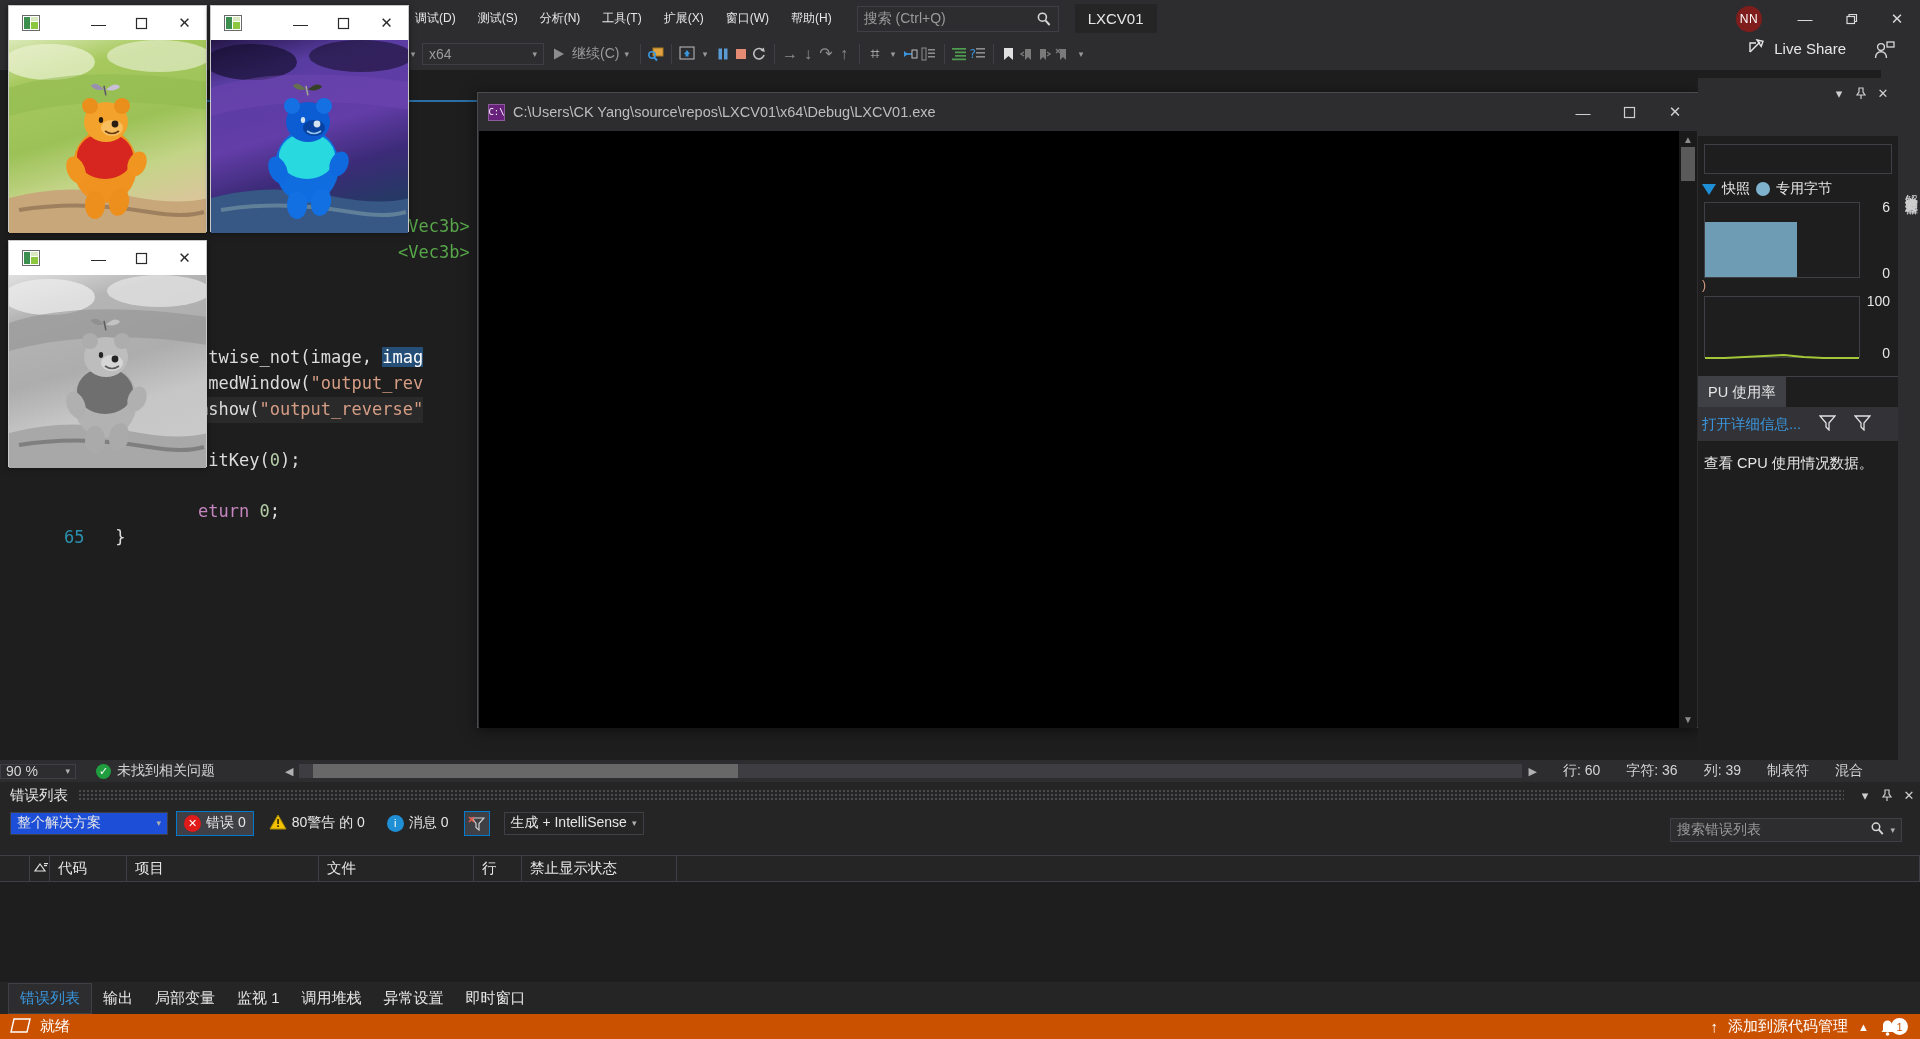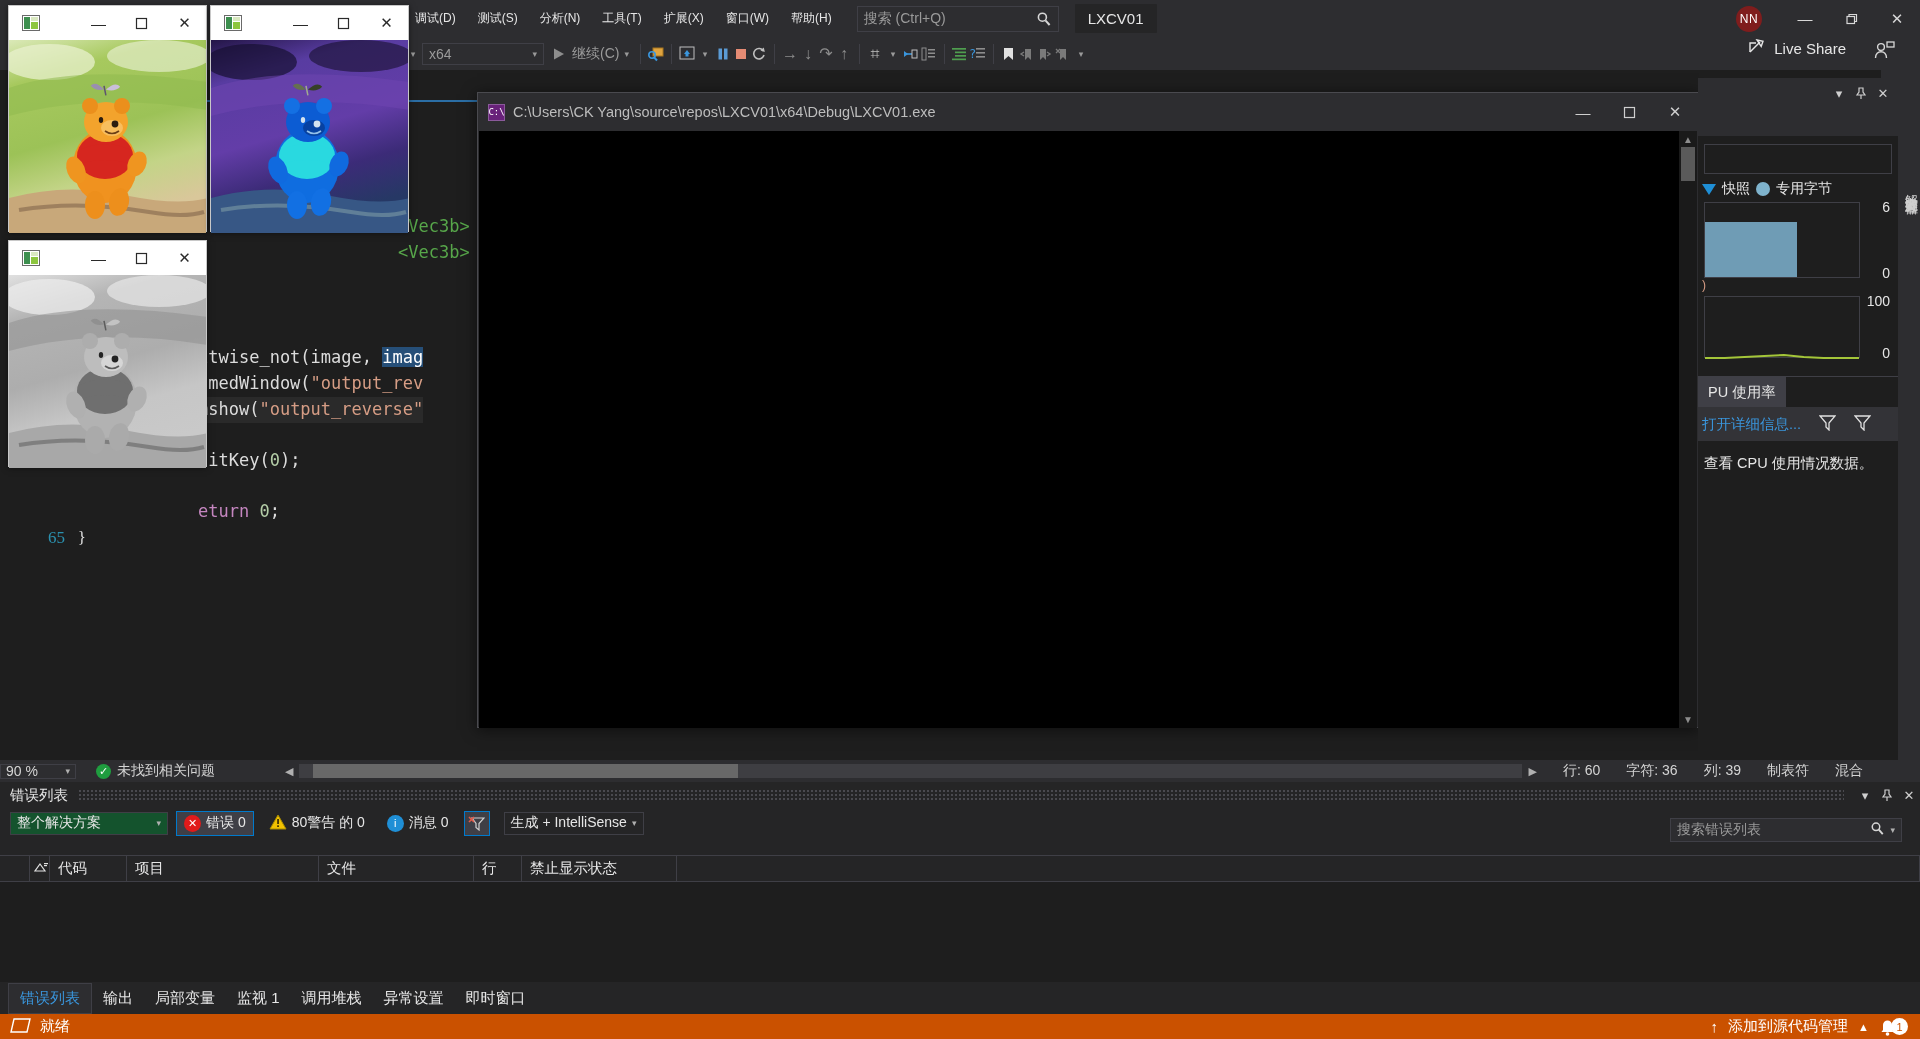--- a/index.html
+++ b/index.html
@@ -163,21 +163,21 @@
   .stat-item { margin-left:26px; white-space:nowrap; }
 
   
   .errpanel { position:absolute; left:0; top:782px; width:1920px; height:204px; background:#252526; }
   .errpanel-title { height:26px; display:flex; align-items:center; padding-left:10px; font-size:14.5px; color:#e6e6e6; }
   .errpanel-title .grip { flex:1; height:12px; margin:0 10px;
       background-image:radial-gradient(#4a4a4f 1px, transparent 1px);
       background-size:4px 4px; }
   .ep-btn { width:22px; height:24px; display:flex; align-items:center; justify-content:center; color:#cfcfcf; font-size:13px;}
   .err-toolbar { height:30px; display:flex; align-items:center; gap:0; padding-left:10px; }
-  .ep-combo { width:158px; height:23px; border:1px solid #3f3f46; background:#14532d; display:flex;
+  .ep-combo { width:158px; height:23px; border:1px solid #3f3f46; background:#1d4ed8; display:flex;
               align-items:center; padding:0 6px; font-size:14px; color:#e6e6e6; }
   .ep-combo .arr { margin-left:auto; font-size:9px; color:#b0b0b0; }
   .count-btn { height:25px; display:flex; align-items:center; gap:5px; padding:0 7px; font-size:14px;
                color:#e6e6e6; margin-left:8px; }
   .count-btn.active { border:1px solid #007acc; background:#3f3f46; }
   .ico-err { width:17px;height:17px;border-radius:50%;background:#e11a1a;color:#fff;font-size:11px;
              display:flex;align-items:center;justify-content:center;}
   .ico-info { width:17px;height:17px;border-radius:50%;background:#1f8fd6;color:#fff;font-size:11px;
               display:flex;align-items:center;justify-content:center;}
   .filter-btn { width:26px; height:25px; border:1px solid #007acc; background:#3f3f46;
@@ -393,21 +393,21 @@
 
     <div style="position:absolute;left:398px;top:144px;" class="c-green">&lt;Vec3b&gt;</div>
     <div style="position:absolute;left:398px;top:170px;" class="c-green">&lt;Vec3b&gt;</div>
 
     <div style="position:absolute;left:198px;top:275px;"><span class="c-plain">itwise_not(image, </span><span class="sel">imag</span></div>
     <div style="position:absolute;left:198px;top:301px;"><span class="c-plain">amedWindow(</span><span class="c-str">"output_rev</span></div>
     <div style="position:absolute;left:198px;top:327px;background:#2a2a2a;"><span class="c-plain">mshow(</span><span class="c-str">"output_reverse"</span></div>
 
     <div style="position:absolute;left:198px;top:378px;"><span class="c-plain">aitKey(</span><span class="c-num">0</span><span class="c-plain">);</span></div>
     <div style="position:absolute;left:198px;top:429px;"><span class="c-pur">eturn</span><span class="c-num"> 0</span><span class="c-plain">;</span></div>
-    <div style="position:absolute;left:48px;top:455px;font-family:Liberation Serif, serif;"><span class="c-ln">65</span><span class="c-plain">   }</span></div>
+    <div style="position:absolute;left:64px;top:455px;"><span class="c-ln">65</span><span class="c-plain">   }</span></div>
   </div>
 
   <div class="console">
     <div class="console-title">
       <div class="console-ico">C:\</div>
       <div class="console-path">C:\Users\CK Yang\source\repos\LXCV01\x64\Debug\LXCV01.exe</div>
       <div class="console-btns">
         <div class="cbtn">—</div>
         <div class="cbtn">
           <svg width="13" height="13" viewBox="0 0 13 13">

